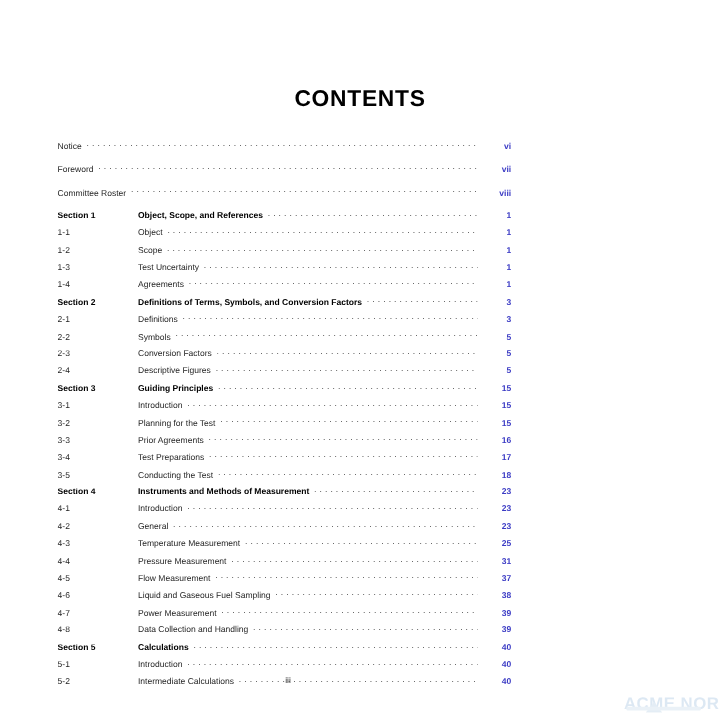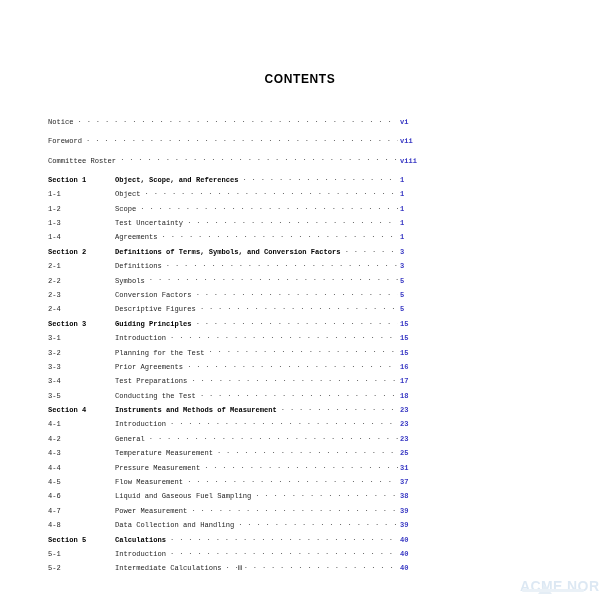--- a/index.html
+++ b/index.html
@@ -20,41 +20,40 @@
     width: 600px;
     height: 600px;
     box-sizing: border-box;
   }
   .doc-title {
     position: absolute;
     top: 72px;
     left: 0;
     width: 600px;
     text-align: center;
-    font-size: 12px;
+    font-size: 19px;
     font-weight: bold;
     letter-spacing: 0.6px;
     color: #000000;
   }
   .toc {
     position: absolute;
     top: 117px;
     left: 48px;
     width: 378px;
   }
   
   .row {
     display: flex;
     align-items: baseline;
     width: 100%;
     font-size: 7.1px;
     line-height: 1;
     color: #1f1f1f;
     white-space: nowrap;
-    font-family: Liberation Mono, monospace;
   }
   .row .num {
     flex: 0 0 67px;
     overflow: hidden;
   }
   .row .title {
     flex: 0 0 auto;
     padding-right: 2px;
   }
   .row .leader {
@@ -69,20 +68,21 @@
     position: absolute;
     left: 0;
     bottom: 0;
     letter-spacing: 0.3px;
     font-size: 7.1px;
     color: #4a4a4a;
     white-space: nowrap;
   }
   .row .page-no {
     flex: 0 0 26px;
+    text-align: right;
     color: #3a3ac4;
     font-weight: bold;
     font-size: 7.1px;
   }
 
   
   .front .row { margin-bottom: 10.2px; }
 
   
   .body-rows { margin-top: 9px; }

